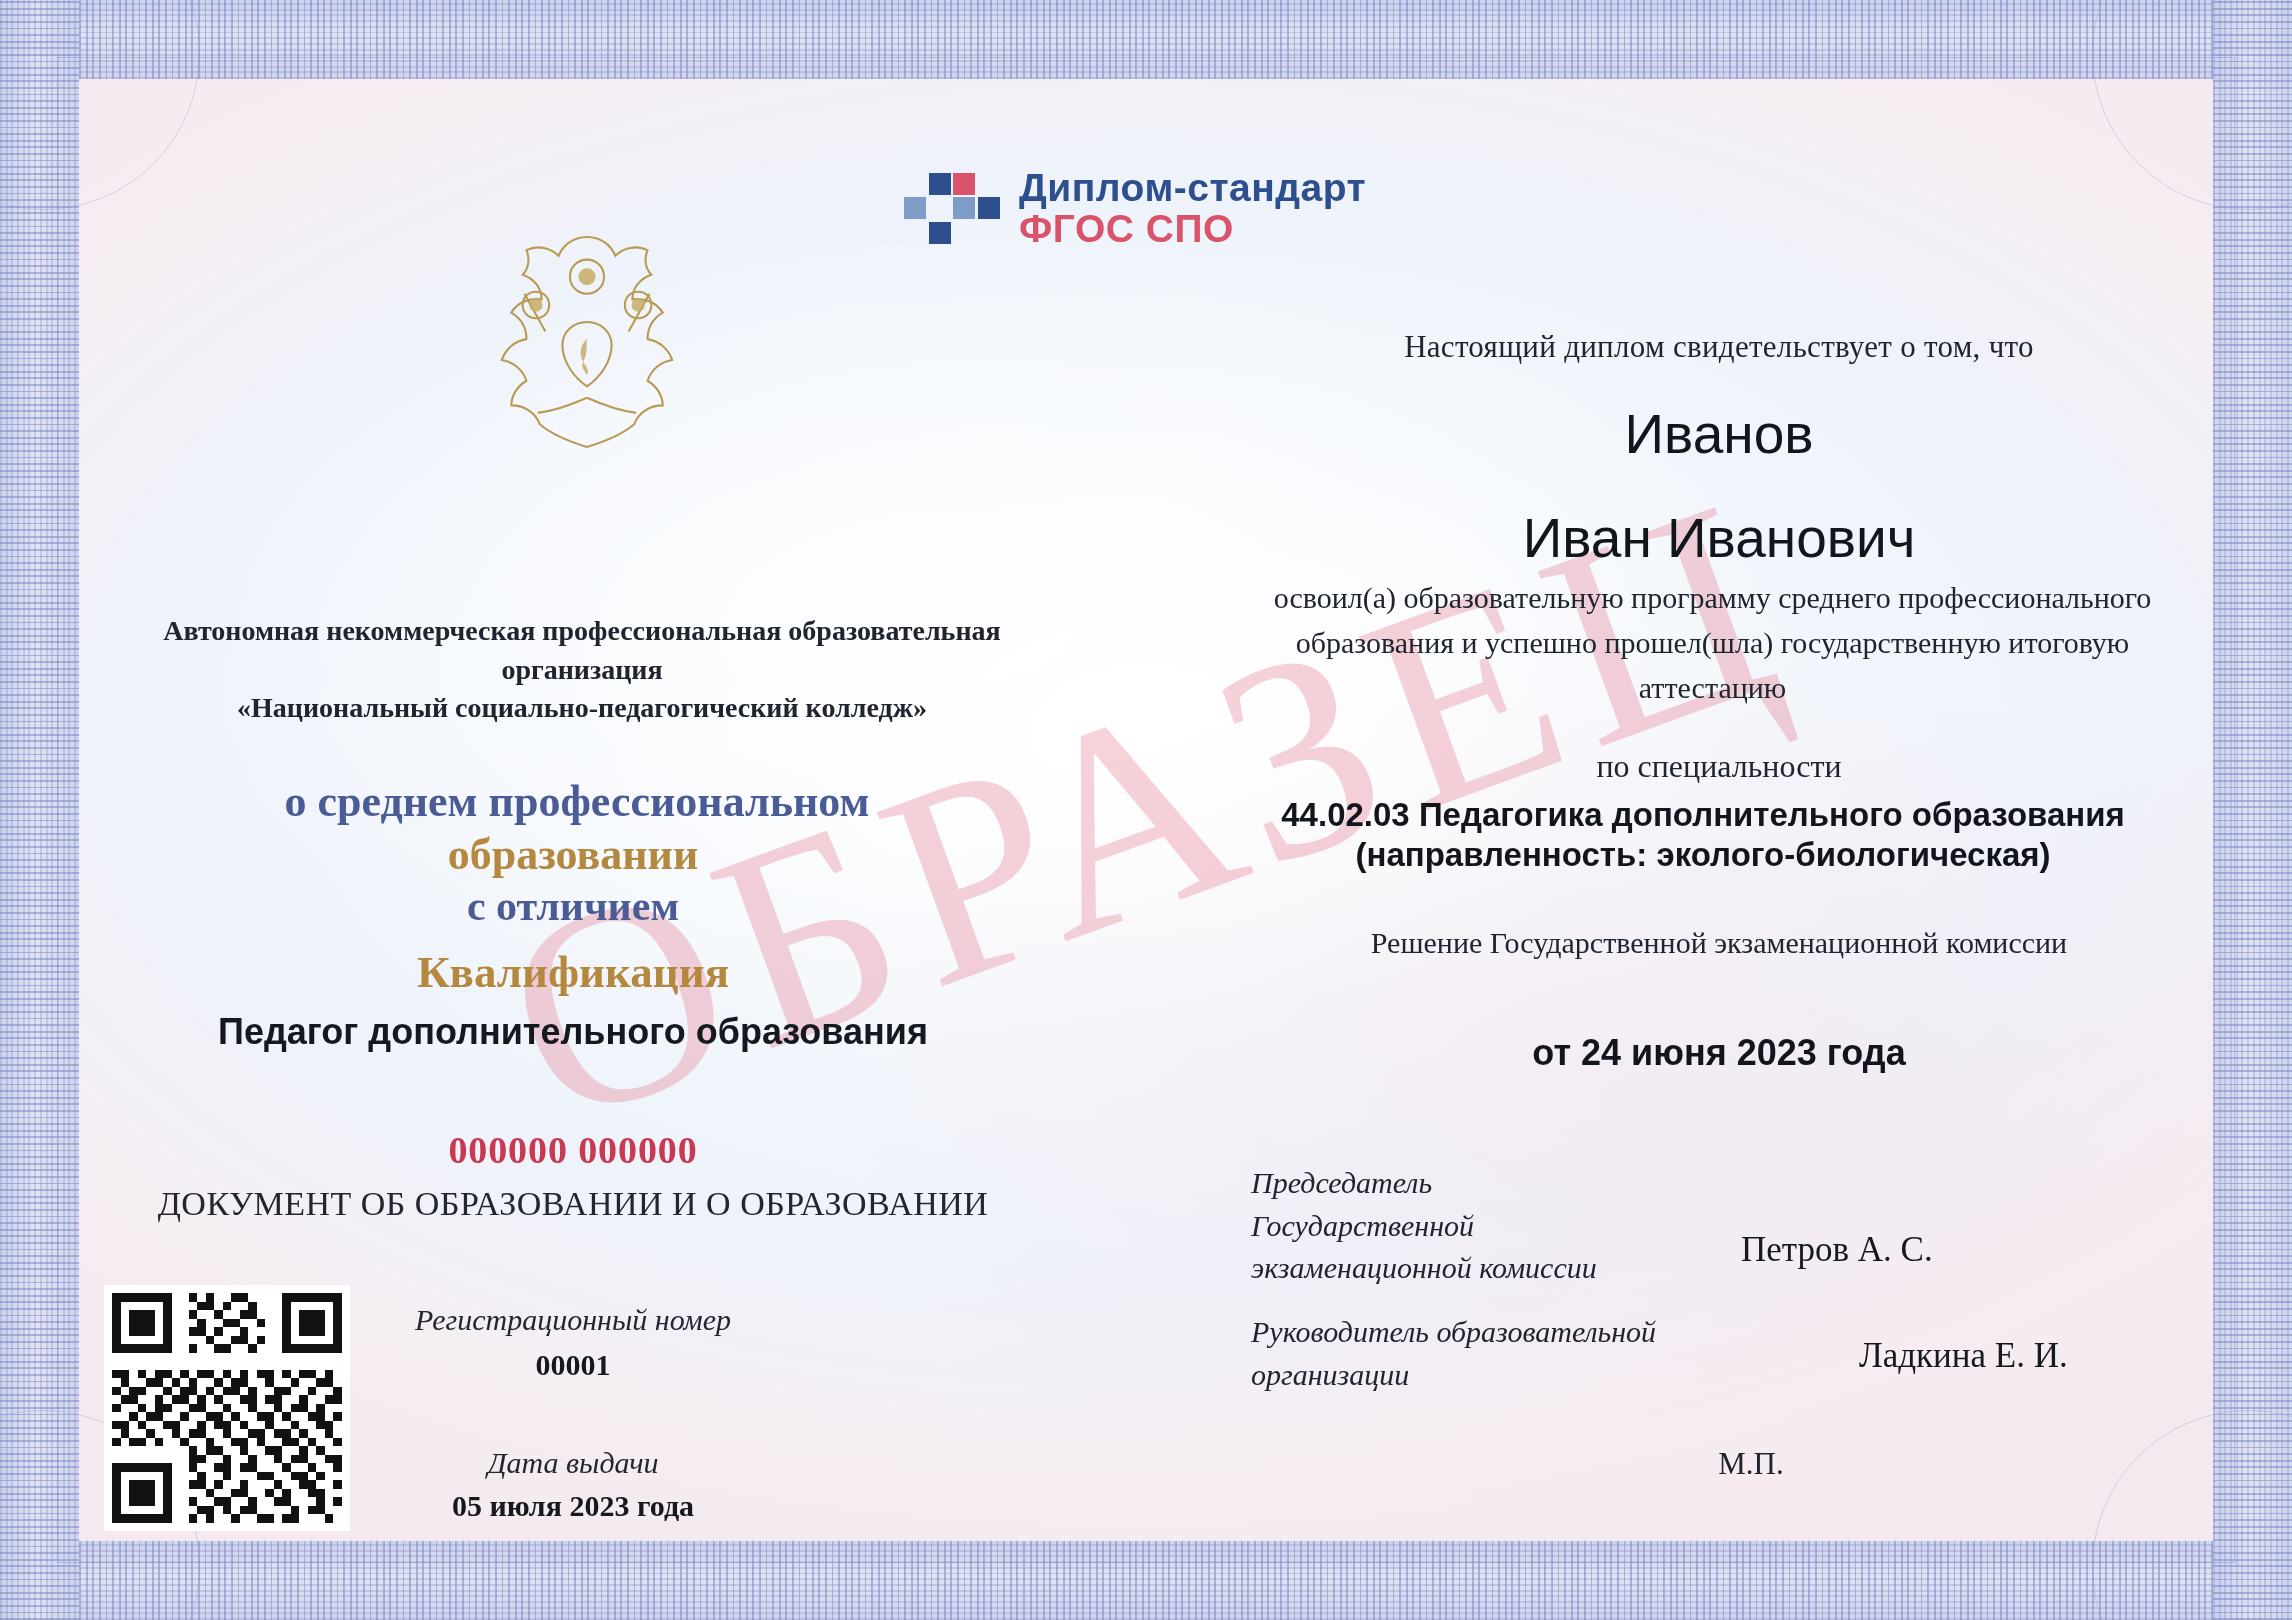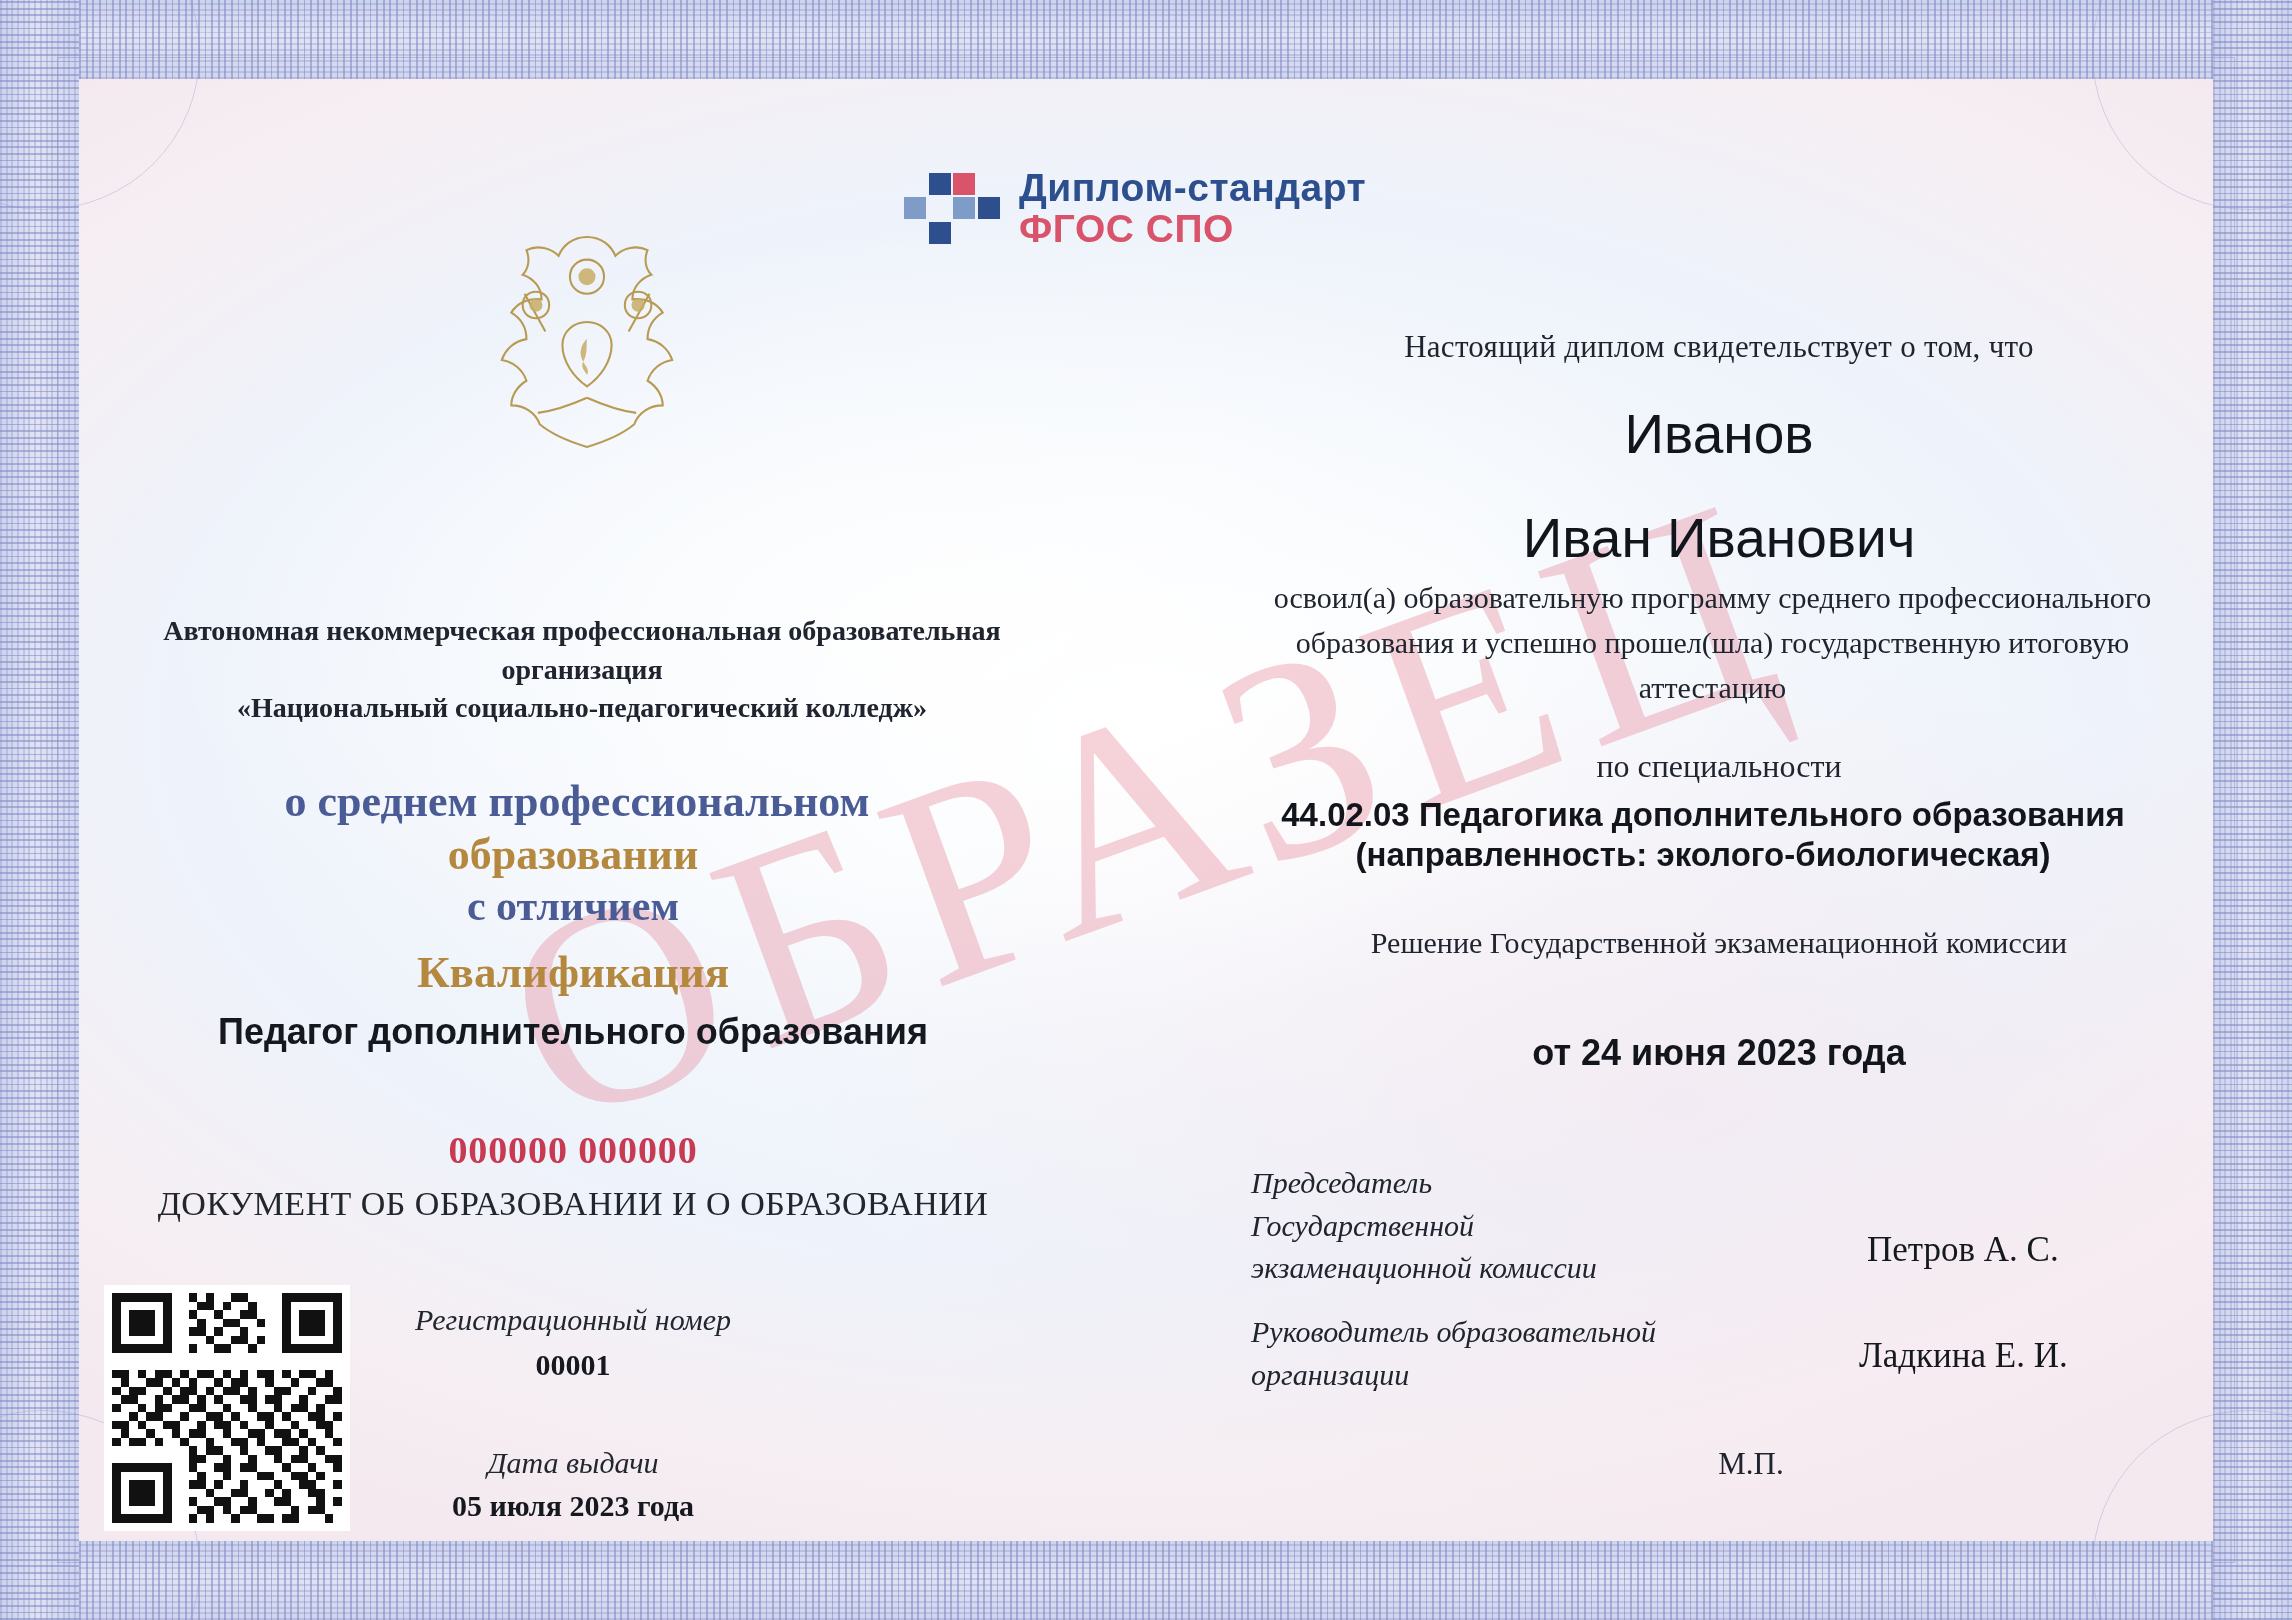--- a/index.html
+++ b/index.html
@@ -183,21 +183,21 @@
   }
   .gek-date{
     position:absolute;left:1146px;right:0;top:1032px;text-align:center;
     font-family:"Liberation Sans",sans-serif;font-weight:bold;font-size:36px;color:#12151b;
   }
   .sign1-label{
     position:absolute;left:1251px;top:1162px;width:587px;
     font-family:"Liberation Serif",serif;font-style:italic;font-size:30px;color:#20242e;line-height:1.42;
   }
   .sign1-name{
-    position:absolute;left:1867px;top:1230px;width:397px;
+    position:absolute;left:1741px;top:1230px;width:397px;
     font-family:"Liberation Serif",serif;font-size:35px;color:#15181f;
   }
   .sign2-label{
     position:absolute;left:1251px;top:1311px;width:587px;
     font-family:"Liberation Serif",serif;font-style:italic;font-size:30px;color:#20242e;line-height:1.42;
   }
   .sign2-name{
     position:absolute;left:1841px;top:1336px;width:397px;
     font-family:"Liberation Serif",serif;font-size:35px;color:#15181f;margin-left:18px;
   }

